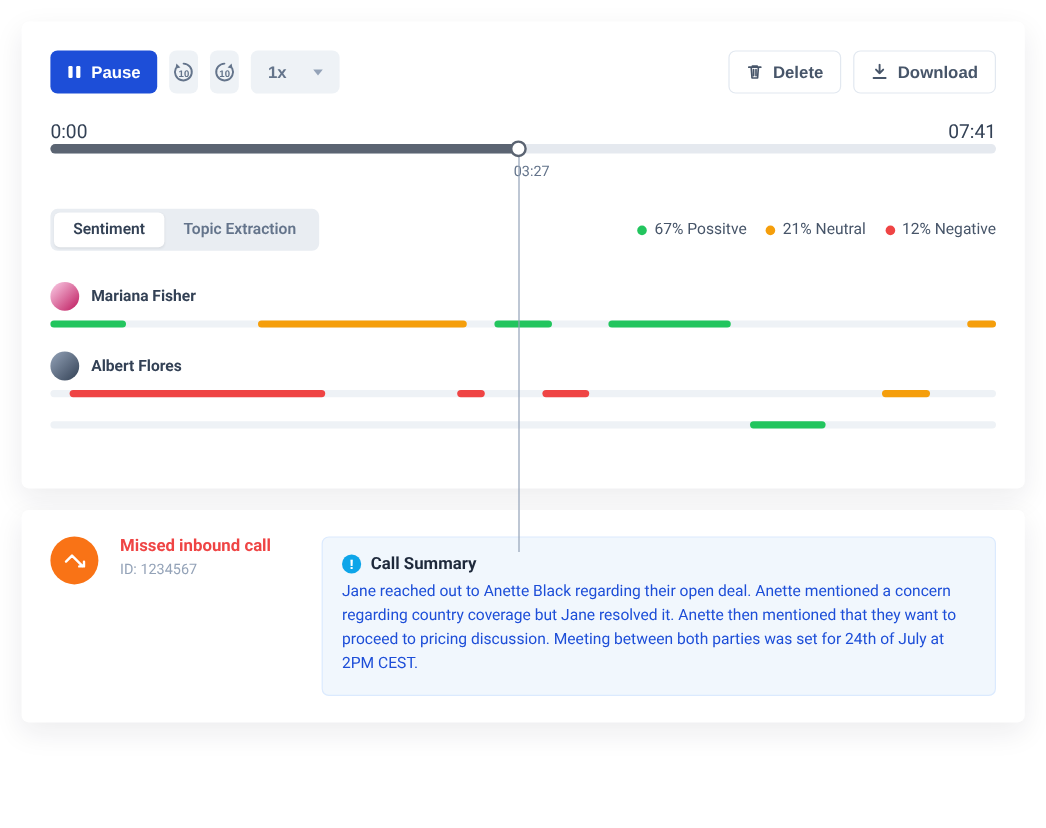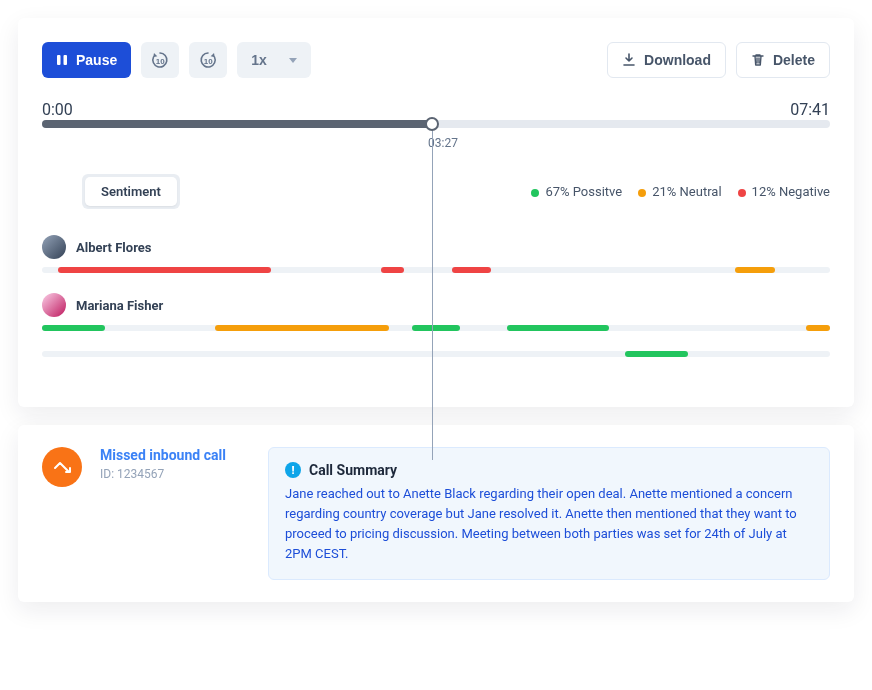--- a/index.html
+++ b/index.html
@@ -22,21 +22,21 @@
   }
   
   .toolbar { display: flex; align-items: center; gap: 10px; }
   .btn {
     display: inline-flex; align-items: center; gap: 8px;
     height: 36px; padding: 0 14px; border-radius: 6px;
     font-size: 14px; font-weight: 600; border: none; cursor: pointer;
     background: #eef2f6; color: #64748b;
   }
   .btn.primary { background: #1d4ed8; color: #fff; }
-  .btn.icon-only { width: 38px; justify-content: center; padding: 0; }
+  .btn.icon-only { width: 24px; justify-content: center; padding: 0; }
   .btn.outline { background: #fff; border: 1px solid #e2e8f0; color: #475569; font-weight: 600; }
   .spacer { flex: 1; }
   .chev-down {
     width: 0; height: 0; border-left: 4px solid transparent;
     border-right: 4px solid transparent; border-top: 5px solid #94a3b8;
     display: inline-block;
   }
   
   .skip-label {
     display:inline-flex; align-items:center; justify-content:center;
@@ -57,21 +57,21 @@
   }
   .playhead-line {
     position:absolute; top:0; left:49.5%; width:1px; background:#94a3b8;
     height: 340px; z-index:2;
   }
   .playhead-handle {
     position:absolute; left:49.5%; top:-3px; width:14px; height:14px;
     margin-left:-7px; background:#fff; border:2px solid #5b6472; border-radius:50%; z-index:3;
   }
   
-  .tabs-row { display:flex; align-items:center; margin-top: 46px; margin-left: 40px; }
+  .tabs-row { display:flex; align-items:center; margin-top: 46px; }
   .tab-group {
     display:flex; background:#e9edf2; border-radius:6px; padding:3px; font-size:13px;
   }
   .tab {
     padding: 7px 16px; border-radius:5px; color:#64748b; font-weight:600; cursor:pointer;
   }
   .tab.active { background:#fff; color:#334155; box-shadow:0 1px 2px rgba(0,0,0,.06);}
   .legend { display:flex; gap:16px; font-size:13px; color:#475569; margin-left:auto;}
   .dot { display:inline-block; width:8px; height:8px; border-radius:50%; margin-right:6px; vertical-align:middle;}
   .dot.green{background:#22c55e;} .dot.amber{background:#f59e0b;} .dot.red{background:#ef4444;}
@@ -95,21 +95,21 @@
   .seg {
     position:absolute; top:0; height:6px; border-radius:3px;
   }
   .seg.green{background:#22c55e;} .seg.amber{background:#f59e0b;} .seg.red{background:#ef4444;}
   
   .lower-body { display:flex; gap:18px; align-items:flex-start; }
   .call-icon {
     width:40px; height:40px; border-radius:50%; background:#f97316; display:flex;
     align-items:center; justify-content:center; flex-shrink:0; color:#fff;
   }
-  .call-meta-title { font-weight:700; color:#3b82f6; font-size:14px;}
+  .call-meta-title { font-weight:700; color:#ef4444; font-size:14px;}
   .call-meta-id { font-size:12px; color:#94a3b8; margin-top:4px;}
   .summary-box {
     flex:1; background:#f1f7fd; border:1px solid #dbeafe; border-radius:6px;
     padding:14px 16px;
   }
   .summary-head { display:flex; align-items:center; gap:8px; font-weight:700; color:#1e293b; font-size:14px; margin-bottom:6px;}
   .info-badge {
     width:16px; height:16px; border-radius:50%; background:#0ea5e9; color:#fff;
     display:inline-flex; align-items:center; justify-content:center; font-size:11px; font-weight:900;
   }
@@ -151,87 +151,88 @@
       </span>
     </button>
     <button class="btn" style="gap:22px;">
       <span>1x</span>
       <span class="chev-down"></span>
     </button>
     <div class="spacer"></div>
     <button class="btn outline">
       <span>
         <svg width="14" height="14" viewBox="0 0 14 14">
-            <path d="M7 1v7M4 5l3 3 3-3M2 12h10" fill="none" stroke="#475569" stroke-width="1.6" stroke-linecap="round" stroke-linejoin="round"></path>
-          </svg>
-      </span>
-      <span>Download</span>
+            <path d="M2 3h10M5 3V2h4v1M4 3l.7 9h4.6L10 3M6 5v5M8 5v5" fill="none" stroke="#475569" stroke-width="1.4" stroke-linecap="round" stroke-linejoin="round"></path>
+          </svg>
+      </span>
+      <span>Delete</span>
     </button>
     <button class="btn outline">
       <span>
         <svg width="14" height="14" viewBox="0 0 14 14">
-            <path d="M2 3h10M5 3V2h4v1M4 3l.7 9h4.6L10 3M6 5v5M8 5v5" fill="none" stroke="#475569" stroke-width="1.4" stroke-linecap="round" stroke-linejoin="round"></path>
-          </svg>
-      </span>
-      <span>Delete</span>
+            <path d="M7 1v7M4 5l3 3 3-3M2 12h10" fill="none" stroke="#475569" stroke-width="1.6" stroke-linecap="round" stroke-linejoin="round"></path>
+          </svg>
+      </span>
+      <span>Download</span>
     </button>
   </div>
 
   <div class="timeline-row">
     <div class="time-labels-wrap">
       <span class="time-left">0:00</span>
       <span class="time-mid">03:27</span>
       <span class="time-right">07:41</span>
     </div>
     <div style="height:6px;"></div>
     <div style="position:relative;">
       <div class="track">
         <div class="progress"></div>
       </div>
       <div class="playhead-handle"></div>
       <div class="playhead-line"></div>
 
       <div class="tabs-row">
         <div class="tab-group">
           <div class="tab active">Sentiment</div>
+          <div class="tab">Topic Extraction</div>
         </div>
         <div class="legend">
           <span><span class="dot green"></span><span>67% Possitve</span></span>
           <span><span class="dot amber"></span><span>21% Neutral</span></span>
           <span><span class="dot red"></span><span>12% Negative</span></span>
         </div>
       </div>
 
       <div class="speakers" id="speakers">
           <div class="speaker">
             <div class="speaker-head">
-              <span class="avatar a1"></span>
-              <span>Albert Flores</span>
-            </div>
-            <div class="lane">
-              <div class="seg red" style="left: 2%; width: 27%;"></div>
-              <div class="seg red" style="left: 43%; width: 3%;"></div>
-              <div class="seg red" style="left: 52%; width: 5%;"></div>
-              <div class="seg amber" style="left: 88%; width: 5%;"></div>
-            </div>
-          </div>
-          <div class="speaker">
-            <div class="speaker-head">
               <span class="avatar a2"></span>
               <span>Mariana Fisher</span>
             </div>
             <div class="lane">
               <div class="seg green" style="left: 0%; width: 8%;"></div>
               <div class="seg amber" style="left: 22%; width: 22%;"></div>
               <div class="seg green" style="left: 47%; width: 6%;"></div>
               <div class="seg green" style="left: 59%; width: 13%;"></div>
               <div class="seg amber" style="left: 97%; width: 3%;"></div>
             </div>
           </div>
           <div class="speaker">
+            <div class="speaker-head">
+              <span class="avatar a1"></span>
+              <span>Albert Flores</span>
+            </div>
+            <div class="lane">
+              <div class="seg red" style="left: 2%; width: 27%;"></div>
+              <div class="seg red" style="left: 43%; width: 3%;"></div>
+              <div class="seg red" style="left: 52%; width: 5%;"></div>
+              <div class="seg amber" style="left: 88%; width: 5%;"></div>
+            </div>
+          </div>
+          <div class="speaker">
             <div class="lane">
               <div class="seg green" style="left: 74%; width: 8%;"></div>
             </div>
           </div>
         </div>
     </div>
   </div>
 </div>
 
 <div class="card" style="padding:22px 24px;">

